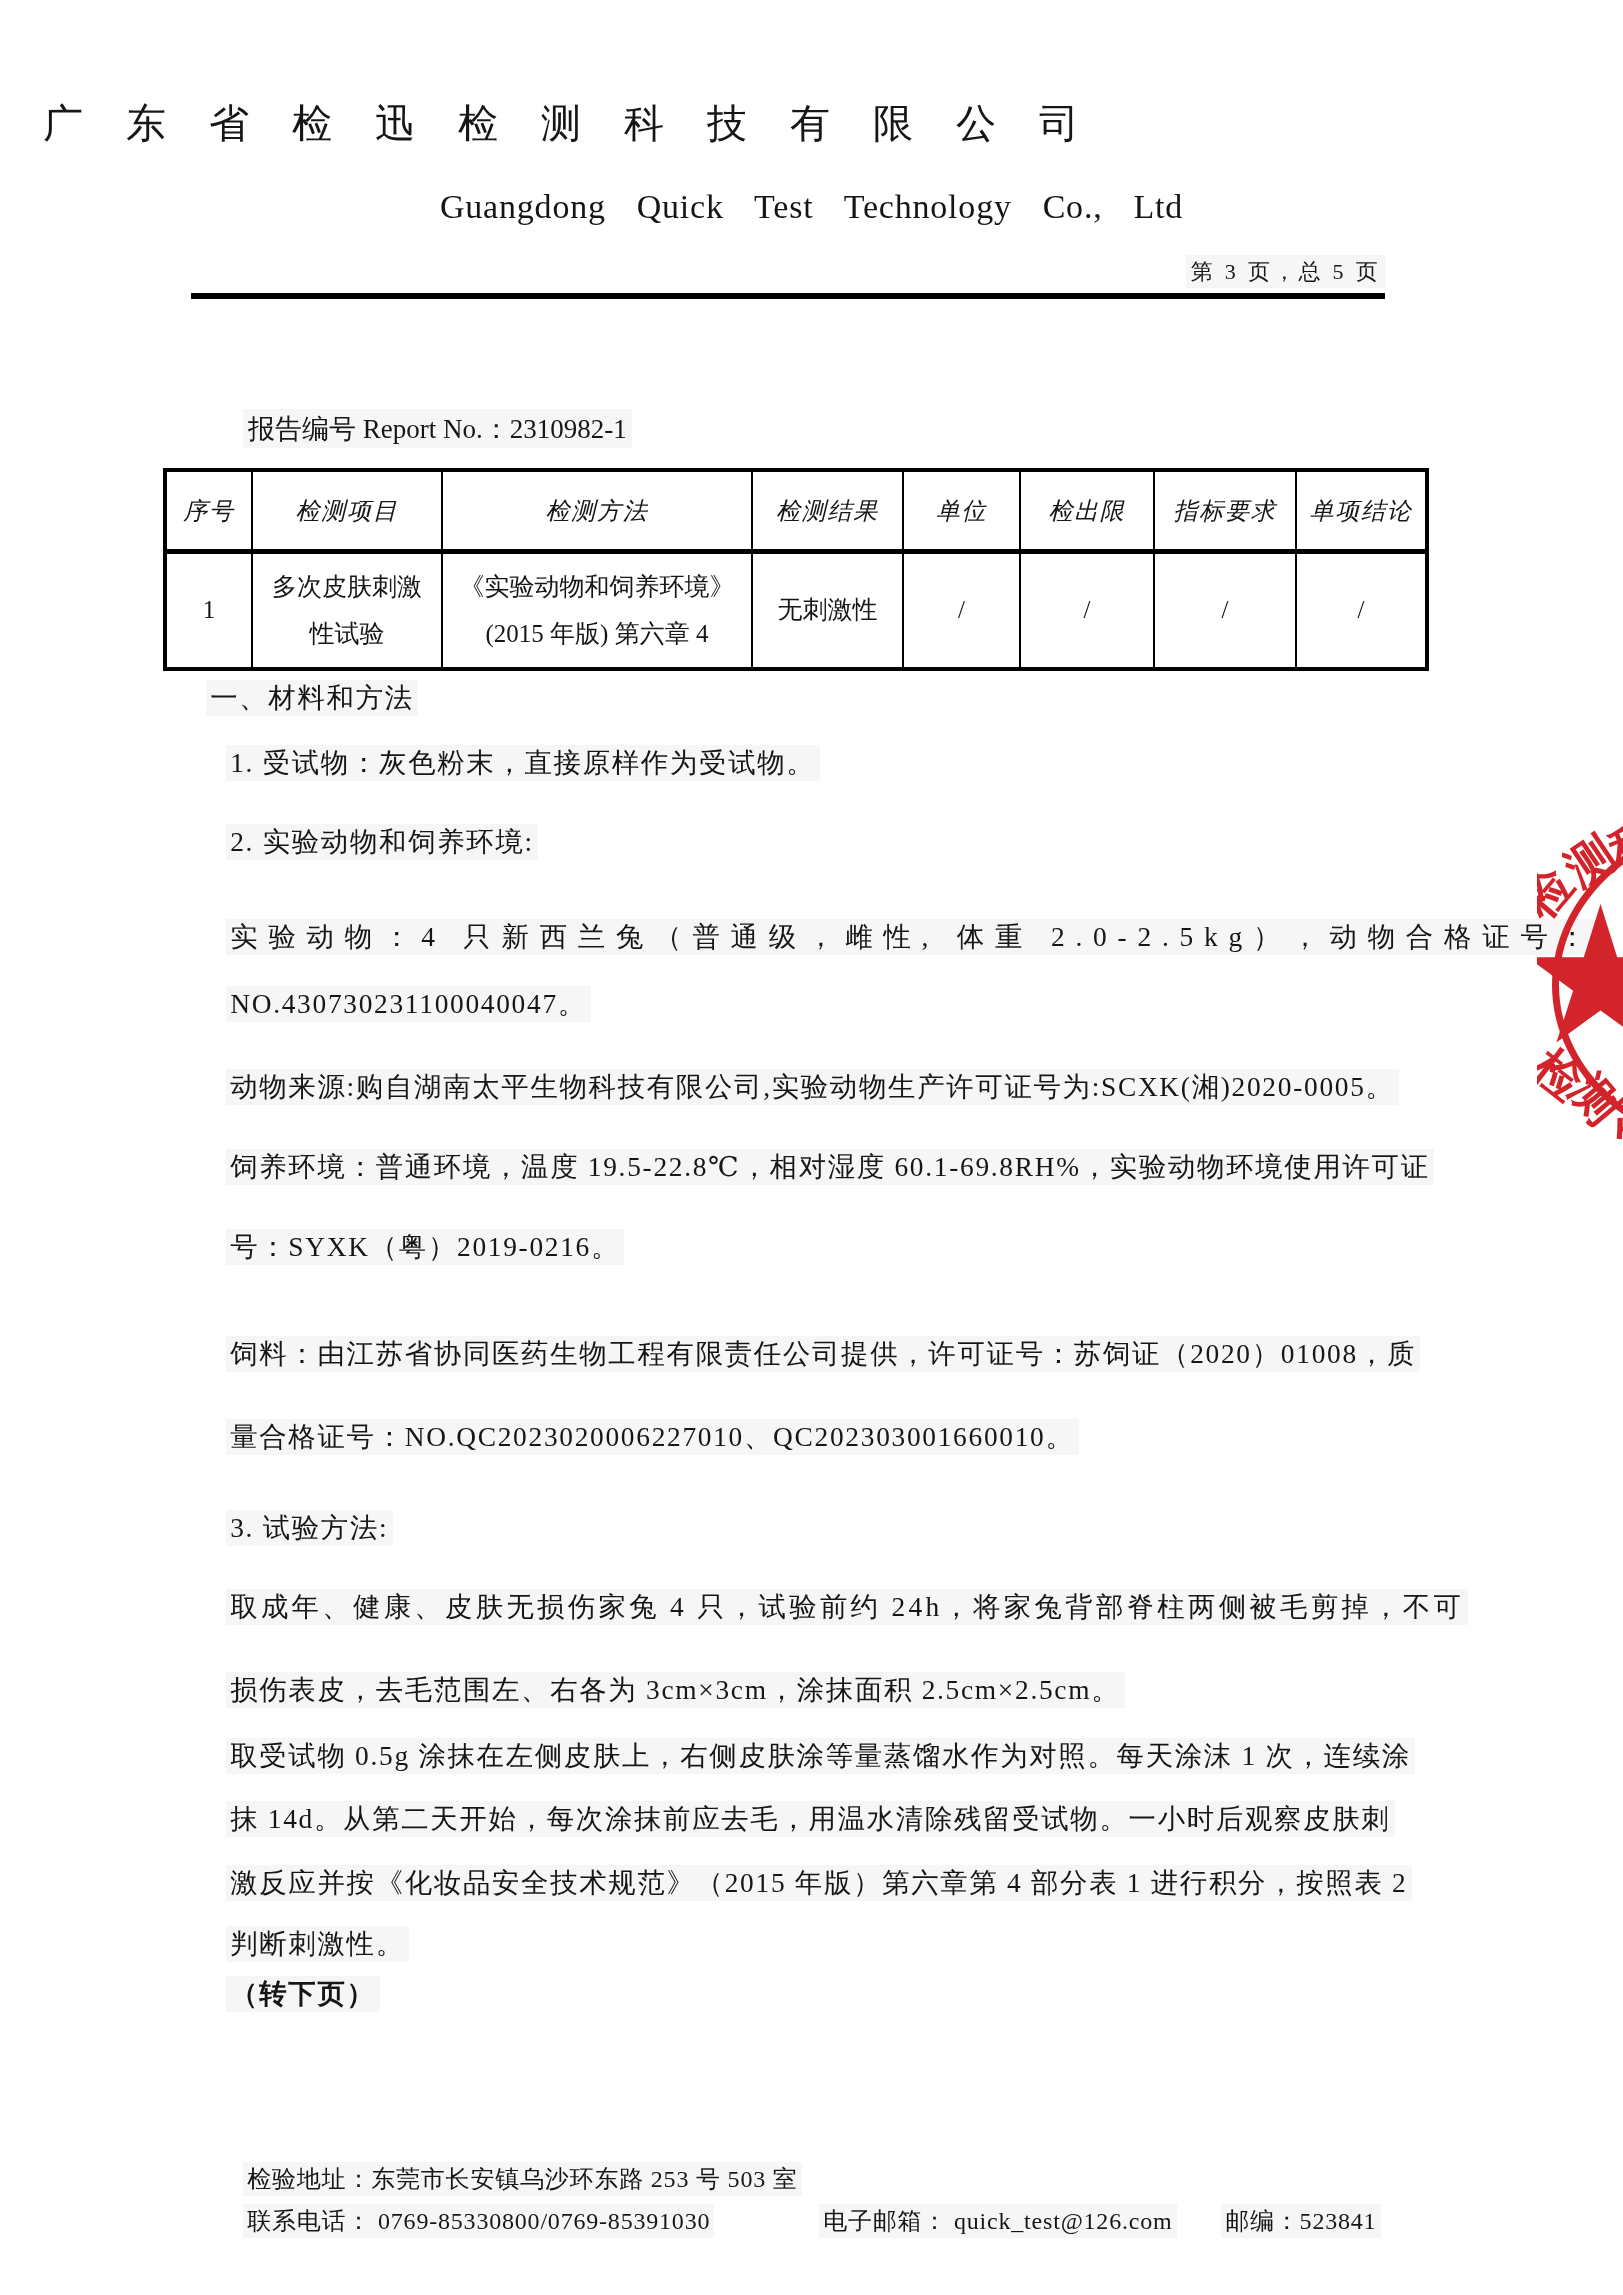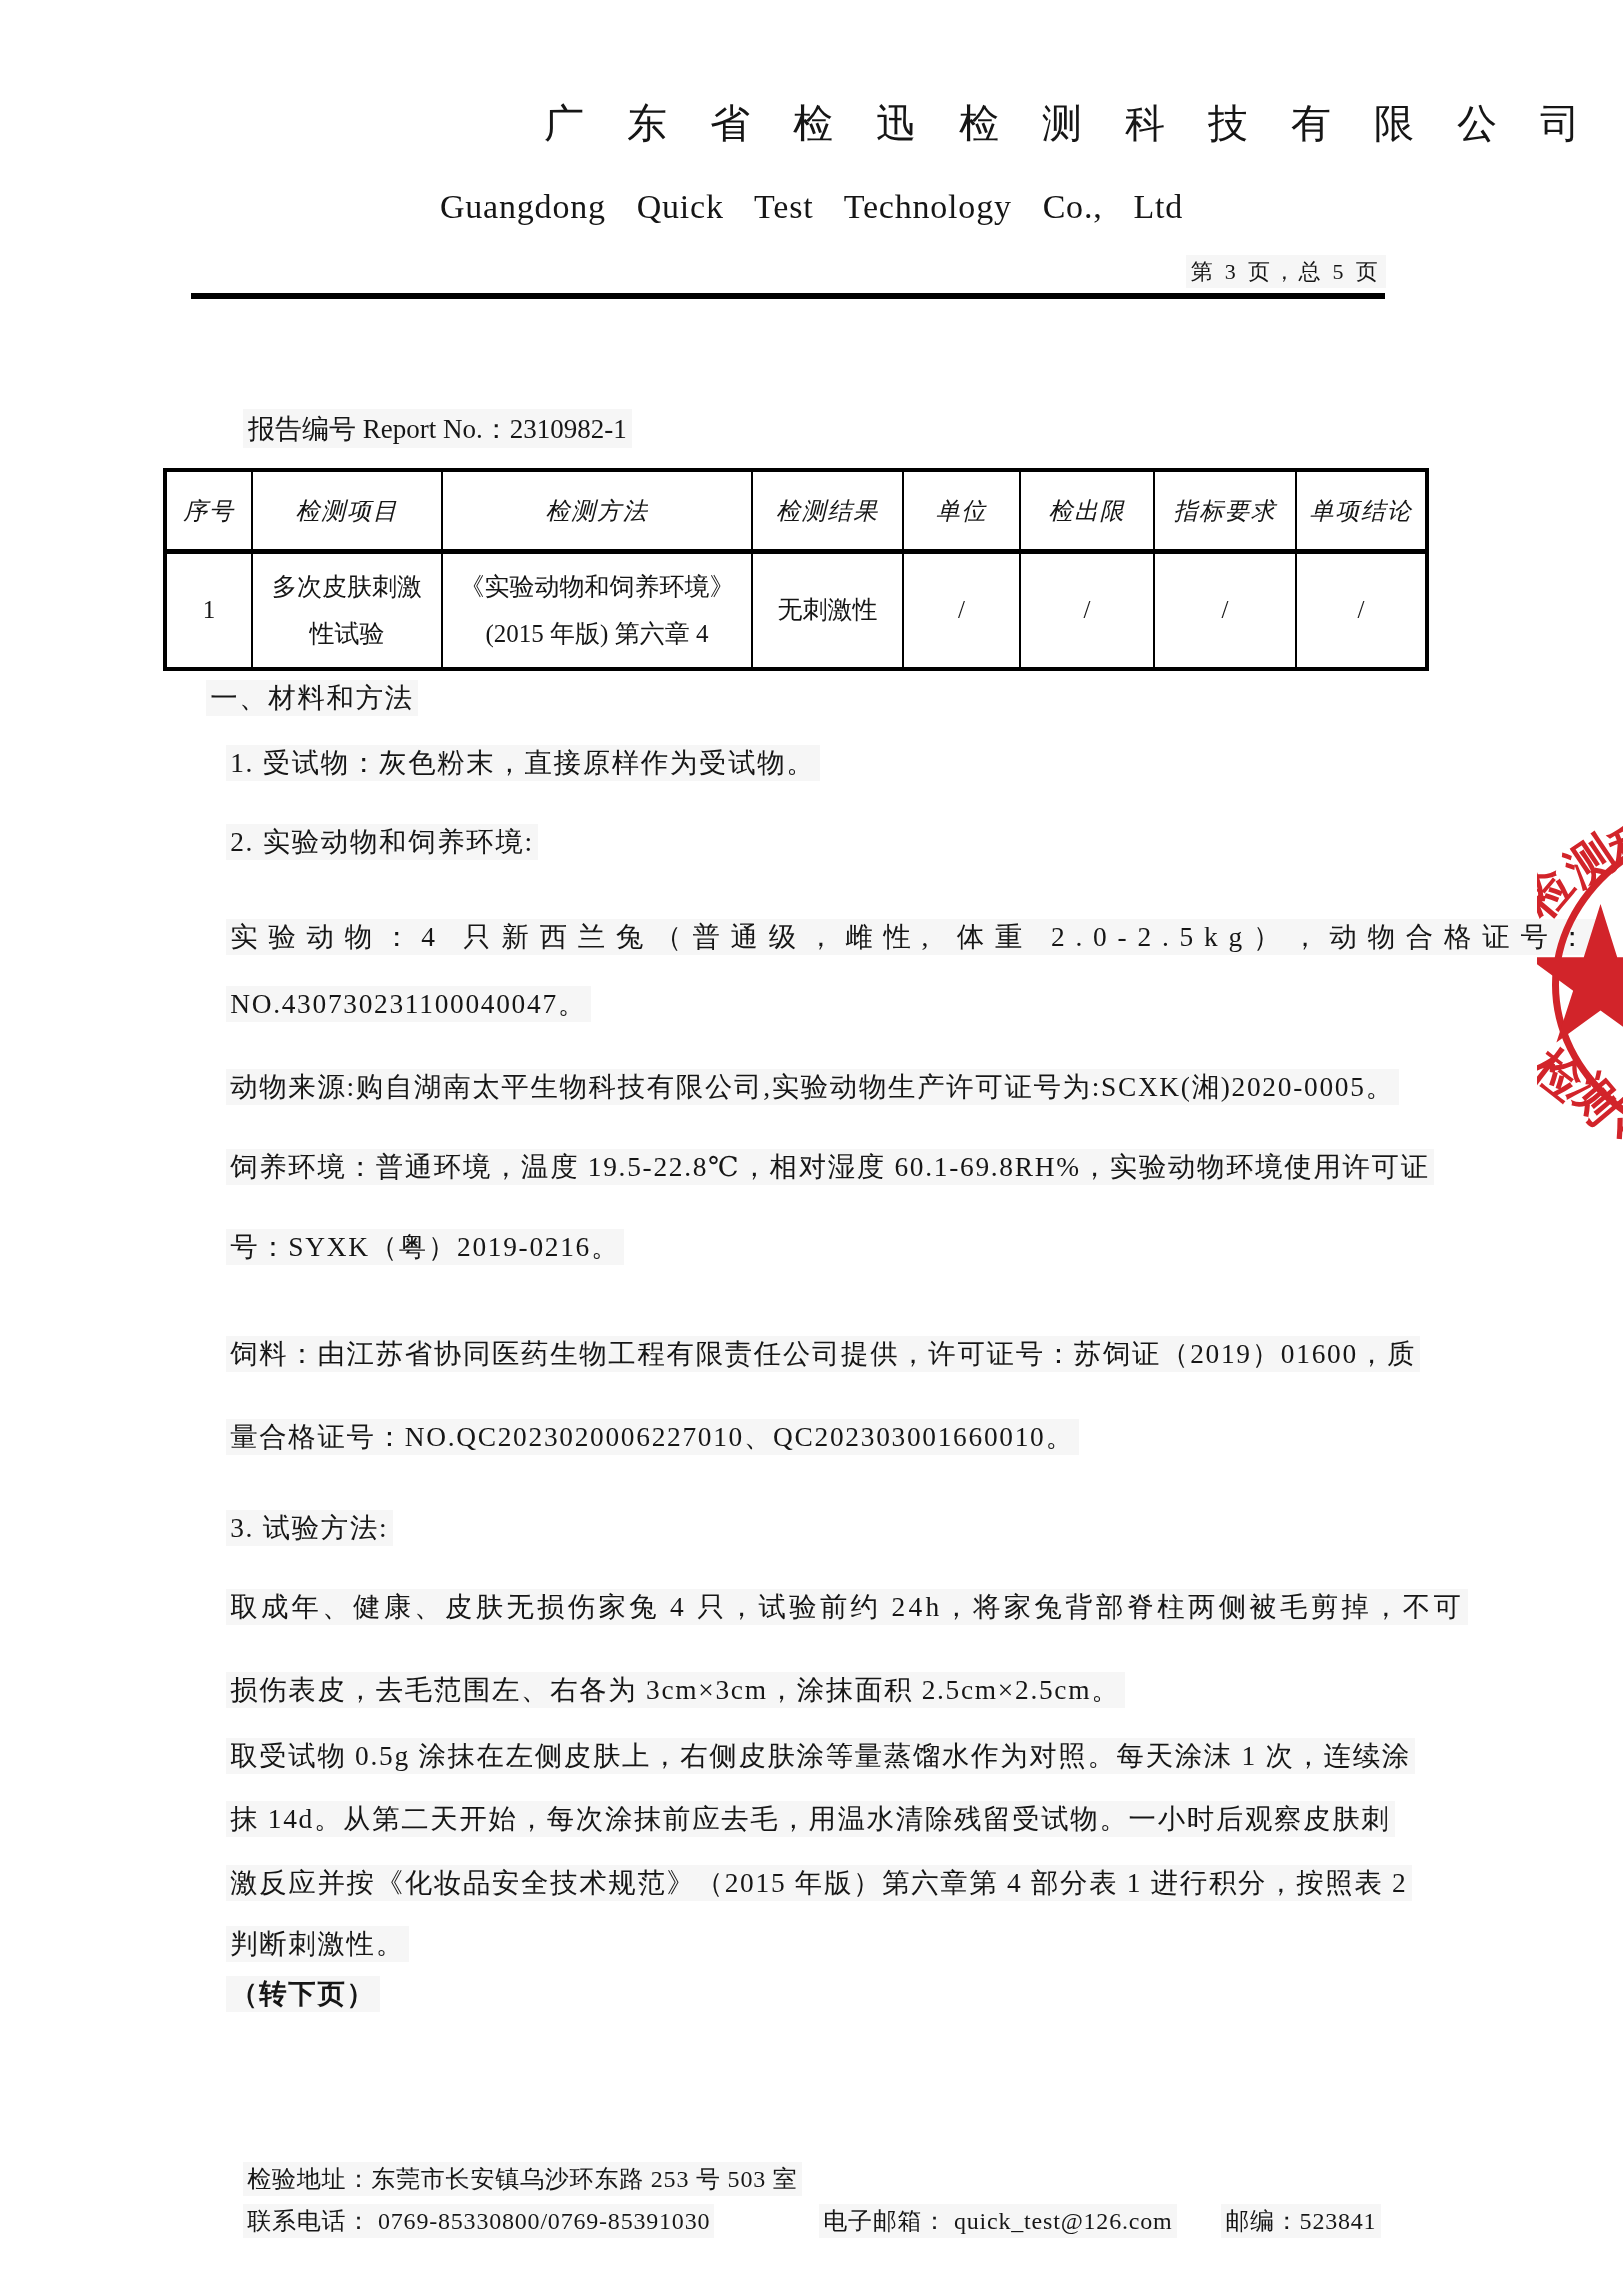--- a/index.html
+++ b/index.html
@@ -7,21 +7,21 @@
     position:relative;
     width:1623px;height:2295px;
     background:#ffffff;
     font-family:"Liberation Serif","DejaVu Serif",serif;
     color:#161616;
     overflow:hidden;
   }
   
   .company-cn{
     position:absolute;top:96px;left:0;width:100%;
-    text-align:right;font-size:40px;letter-spacing:43px;text-indent:43px;
+    text-align:left;font-size:40px;letter-spacing:43px;text-indent:43px;
     white-space:nowrap;
   }
   .company-en{
     position:absolute;top:188px;left:0;width:100%;
     text-align:center;font-size:34px;word-spacing:21.6px;letter-spacing:0.8px;
     white-space:nowrap;
   }
   .page-info{
     position:absolute;top:255px;right:237px;
     font-size:22px;font-weight:normal;letter-spacing:3.3px;
@@ -144,21 +144,21 @@
   </table>
 
   <div class="bl heading" style="top:680px">一、材料和方法</div>
   <div class="bl" style="top:745px">1. 受试物：灰色粉末，直接原样作为受试物。</div>
   <div class="bl" style="top:824px">2. 实验动物和饲养环境:</div>
   <div class="bl wide" style="top:903px">实验动物：4 只新西兰兔（普通级，雌性, 体重 2.0-2.5kg），动物合格证号：</div>
   <div class="bl" style="top:986px">NO.430730231100040047。</div>
   <div class="bl" style="top:1069px">动物来源:购自湖南太平生物科技有限公司,实验动物生产许可证号为:SCXK(湘)2020-0005。</div>
   <div class="bl" style="top:1149px">饲养环境：普通环境，温度 19.5-22.8℃，相对湿度 60.1-69.8RH%，实验动物环境使用许可证</div>
   <div class="bl" style="top:1229px">号：SYXK（粤）2019-0216。</div>
-  <div class="bl" style="top:1336px">饲料：由江苏省协同医药生物工程有限责任公司提供，许可证号：苏饲证（2019）01600，质</div>
+  <div class="bl" style="top:1336px">饲料：由江苏省协同医药生物工程有限责任公司提供，许可证号：苏饲证（2020）01008，质</div>
   <div class="bl" style="top:1419px">量合格证号：NO.QC2023020006227010、QC202303001660010。</div>
   <div class="bl" style="top:1510px">3. 试验方法:</div>
   <div class="bl semiwide" style="top:1589px">取成年、健康、皮肤无损伤家兔 4 只，试验前约 24h，将家兔背部脊柱两侧被毛剪掉，不可</div>
   <div class="bl" style="top:1672px">损伤表皮，去毛范围左、右各为 3cm×3cm，涂抹面积 2.5cm×2.5cm。</div>
   <div class="bl" style="top:1738px">取受试物 0.5g 涂抹在左侧皮肤上，右侧皮肤涂等量蒸馏水作为对照。每天涂沫 1 次，连续涂</div>
   <div class="bl" style="top:1801px">抹 14d。从第二天开始，每次涂抹前应去毛，用温水清除残留受试物。一小时后观察皮肤刺</div>
   <div class="bl" style="top:1865px">激反应并按《化妆品安全技术规范》（2015 年版）第六章第 4 部分表 1 进行积分，按照表 2</div>
   <div class="bl" style="top:1926px">判断刺激性。</div>
   <div class="bl bold" style="top:1976px">（转下页）</div>
 

